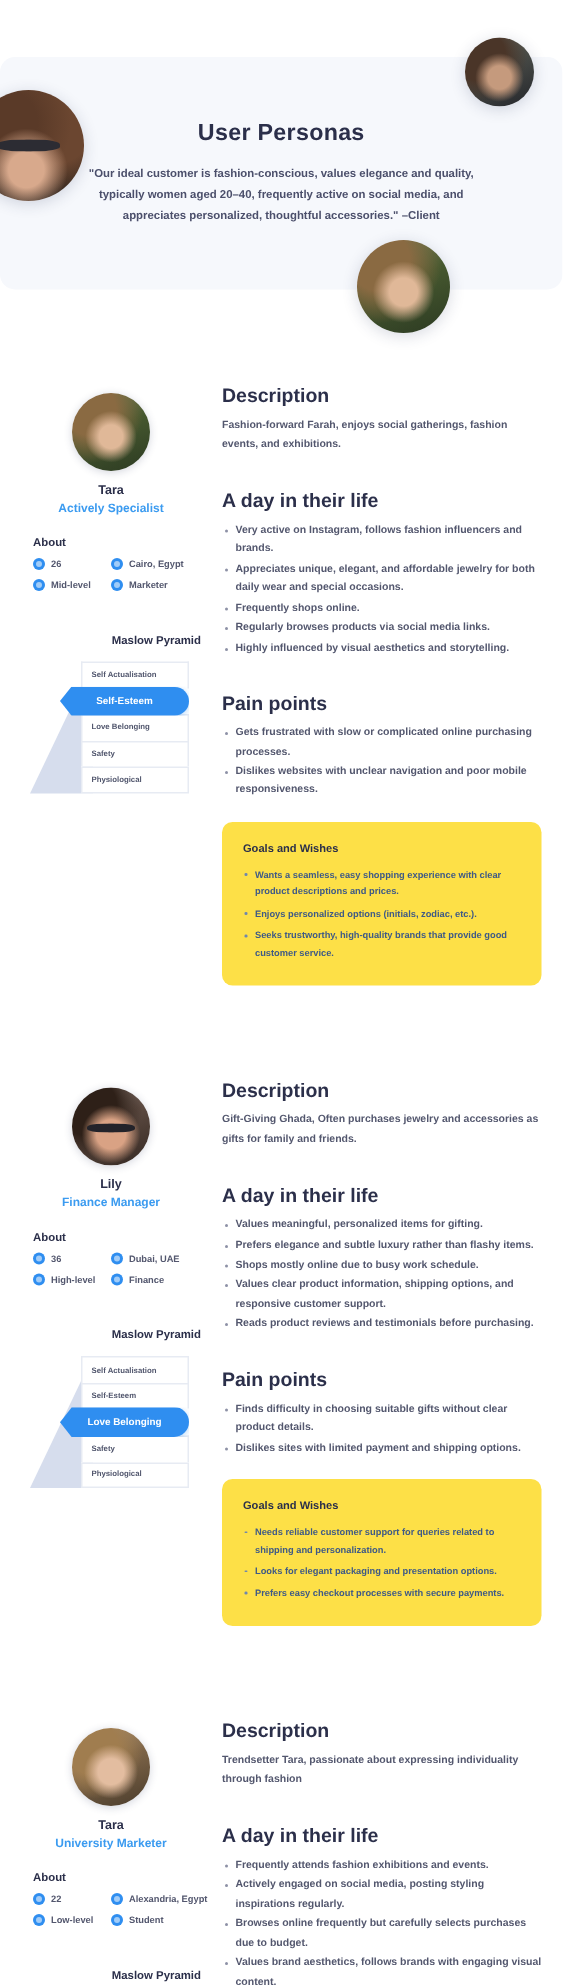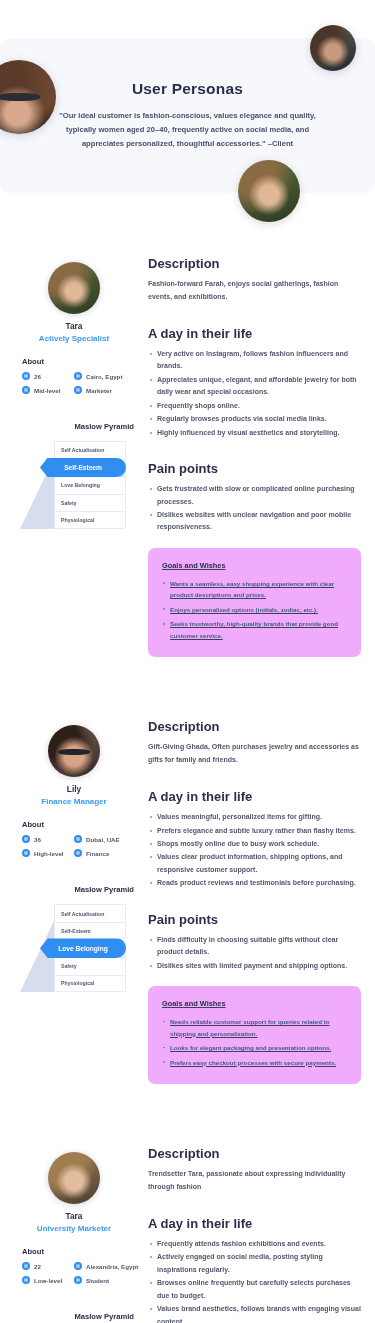--- a/index.html
+++ b/index.html
@@ -261,24 +261,23 @@
   ul.blist li::before {
     content: "";
     position: absolute;
     left: 2px; top: 5px;
     width: 2px; height: 2px;
     border-radius: 50%;
     background: #8d91a6;
   }
   .goals {
     margin-top: 14px;
-    background: #f0abfc;
+    background: #fde047;
     border-radius: 7px;
     padding: 13px 12px 13px 14px;
-    text-decoration: underline;
   }
   .goals-h {
     font-size: 7.4px;
     font-weight: 700;
     color: #2b2f4a;
     margin-bottom: 8px;
   }
   ul.glist { list-style: none; padding: 0; margin: 0; }
   ul.glist li {
     position: relative;

